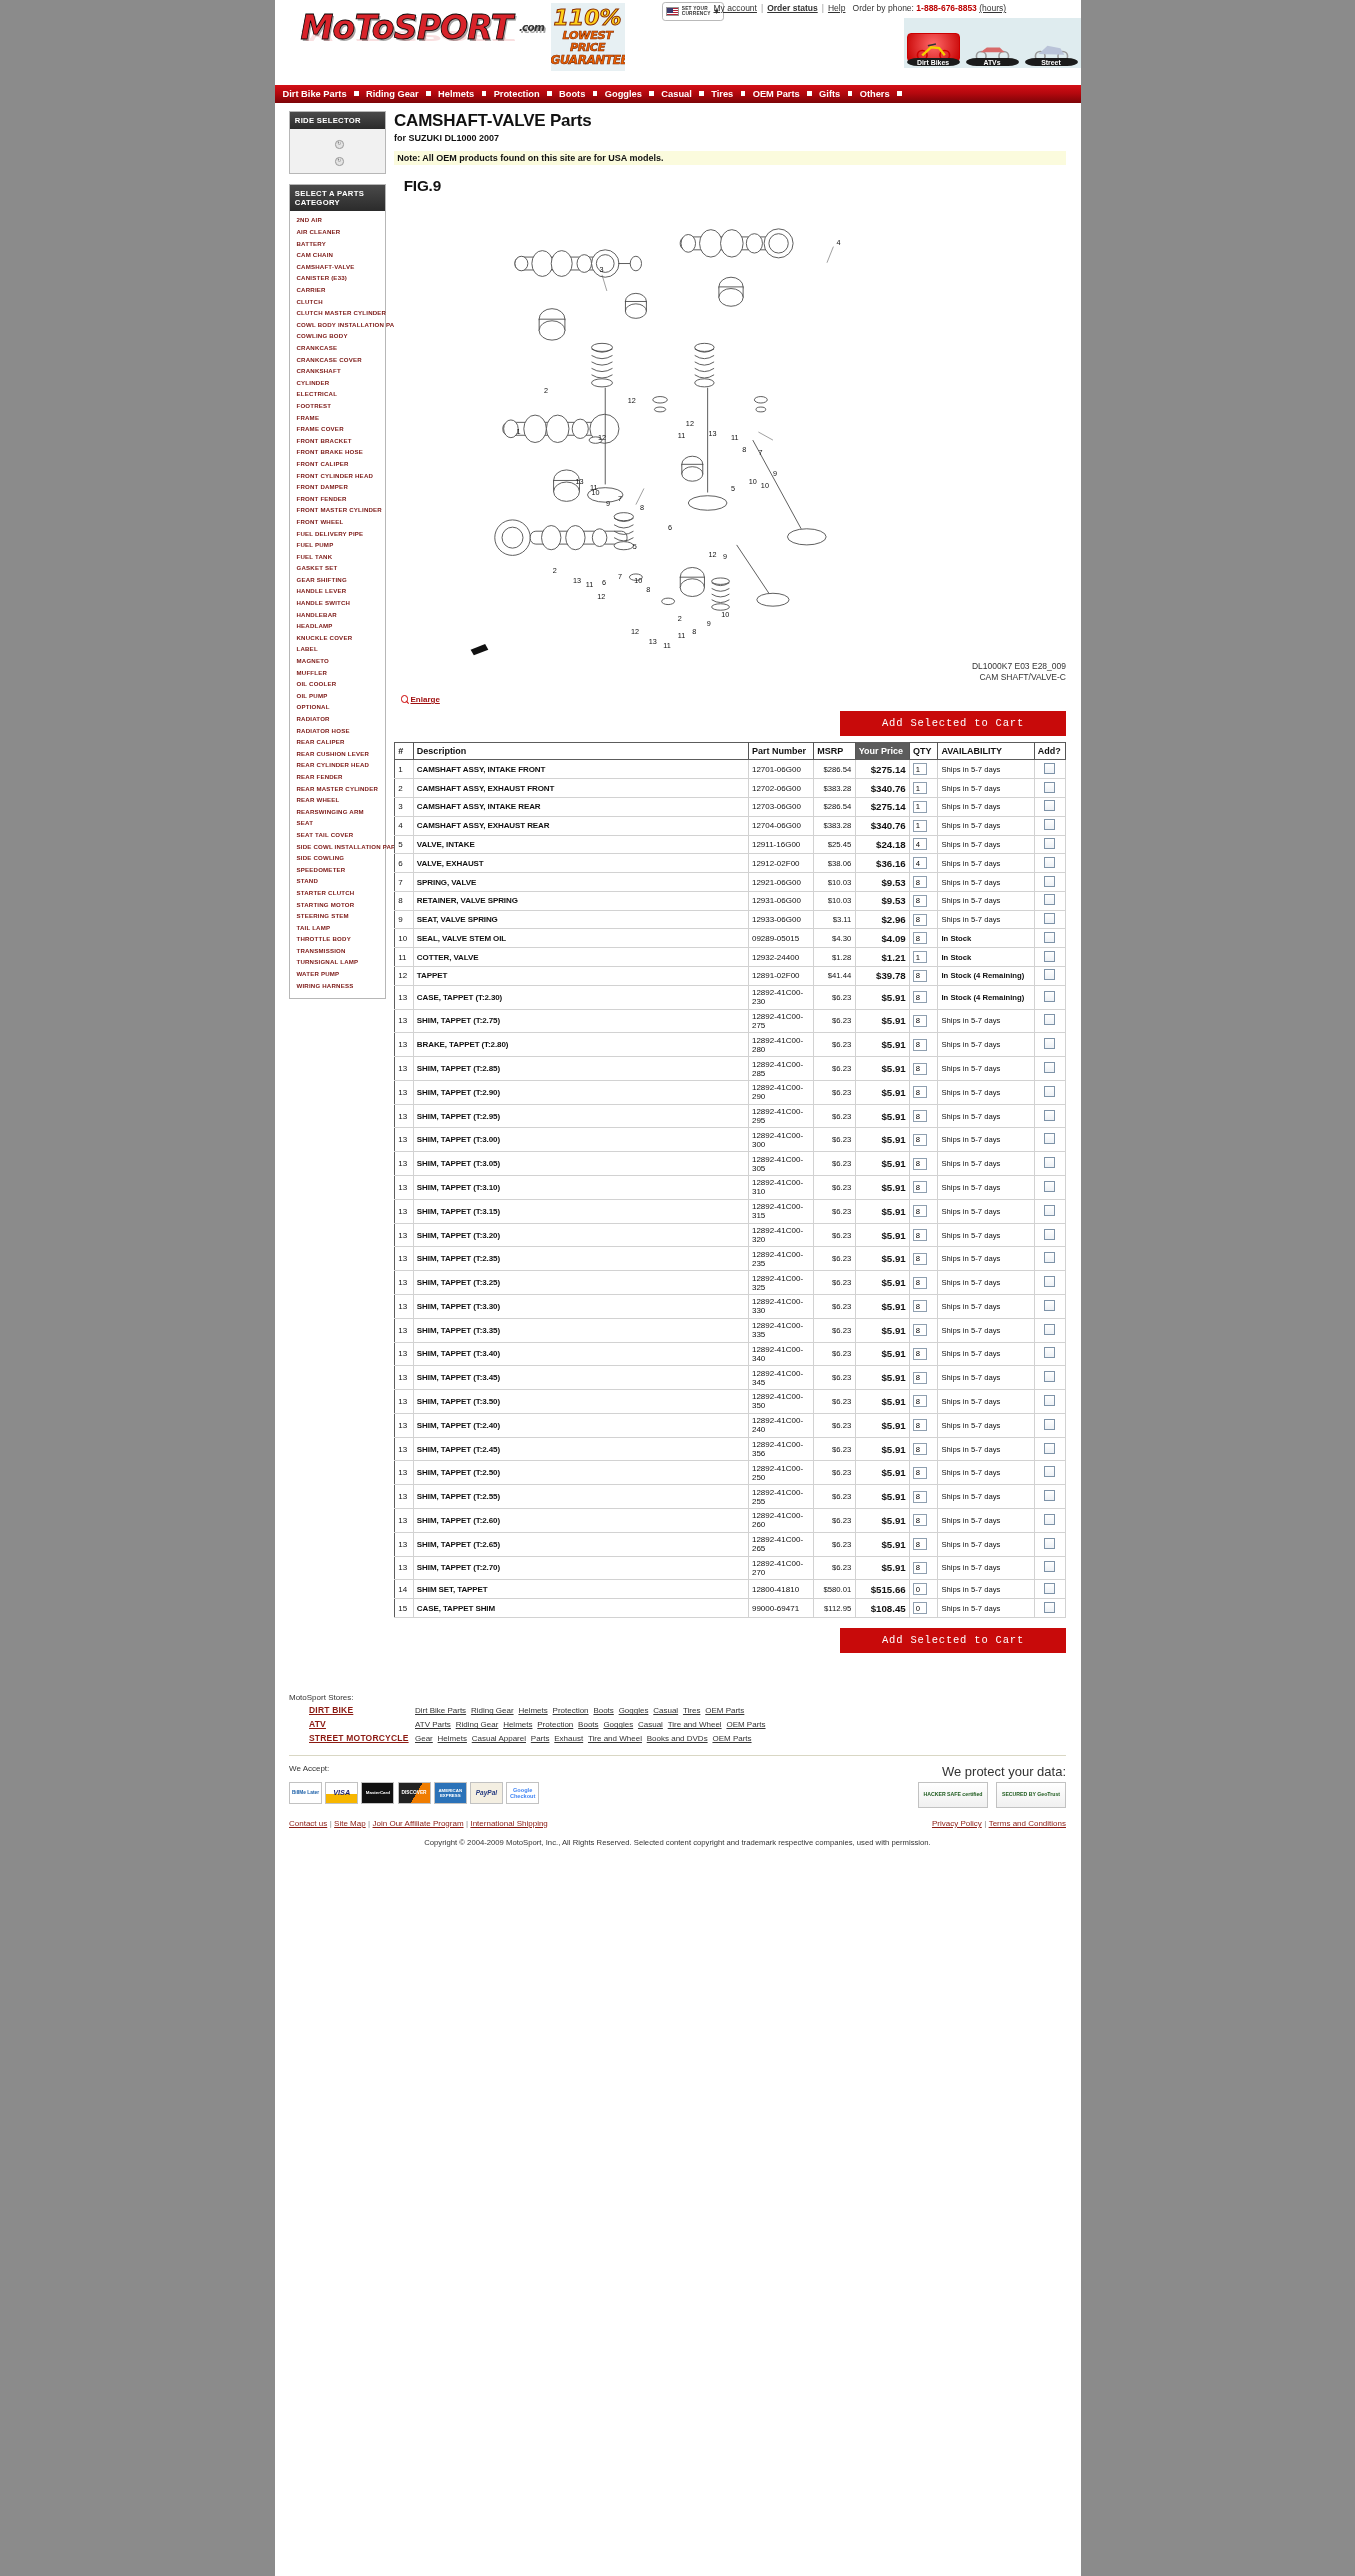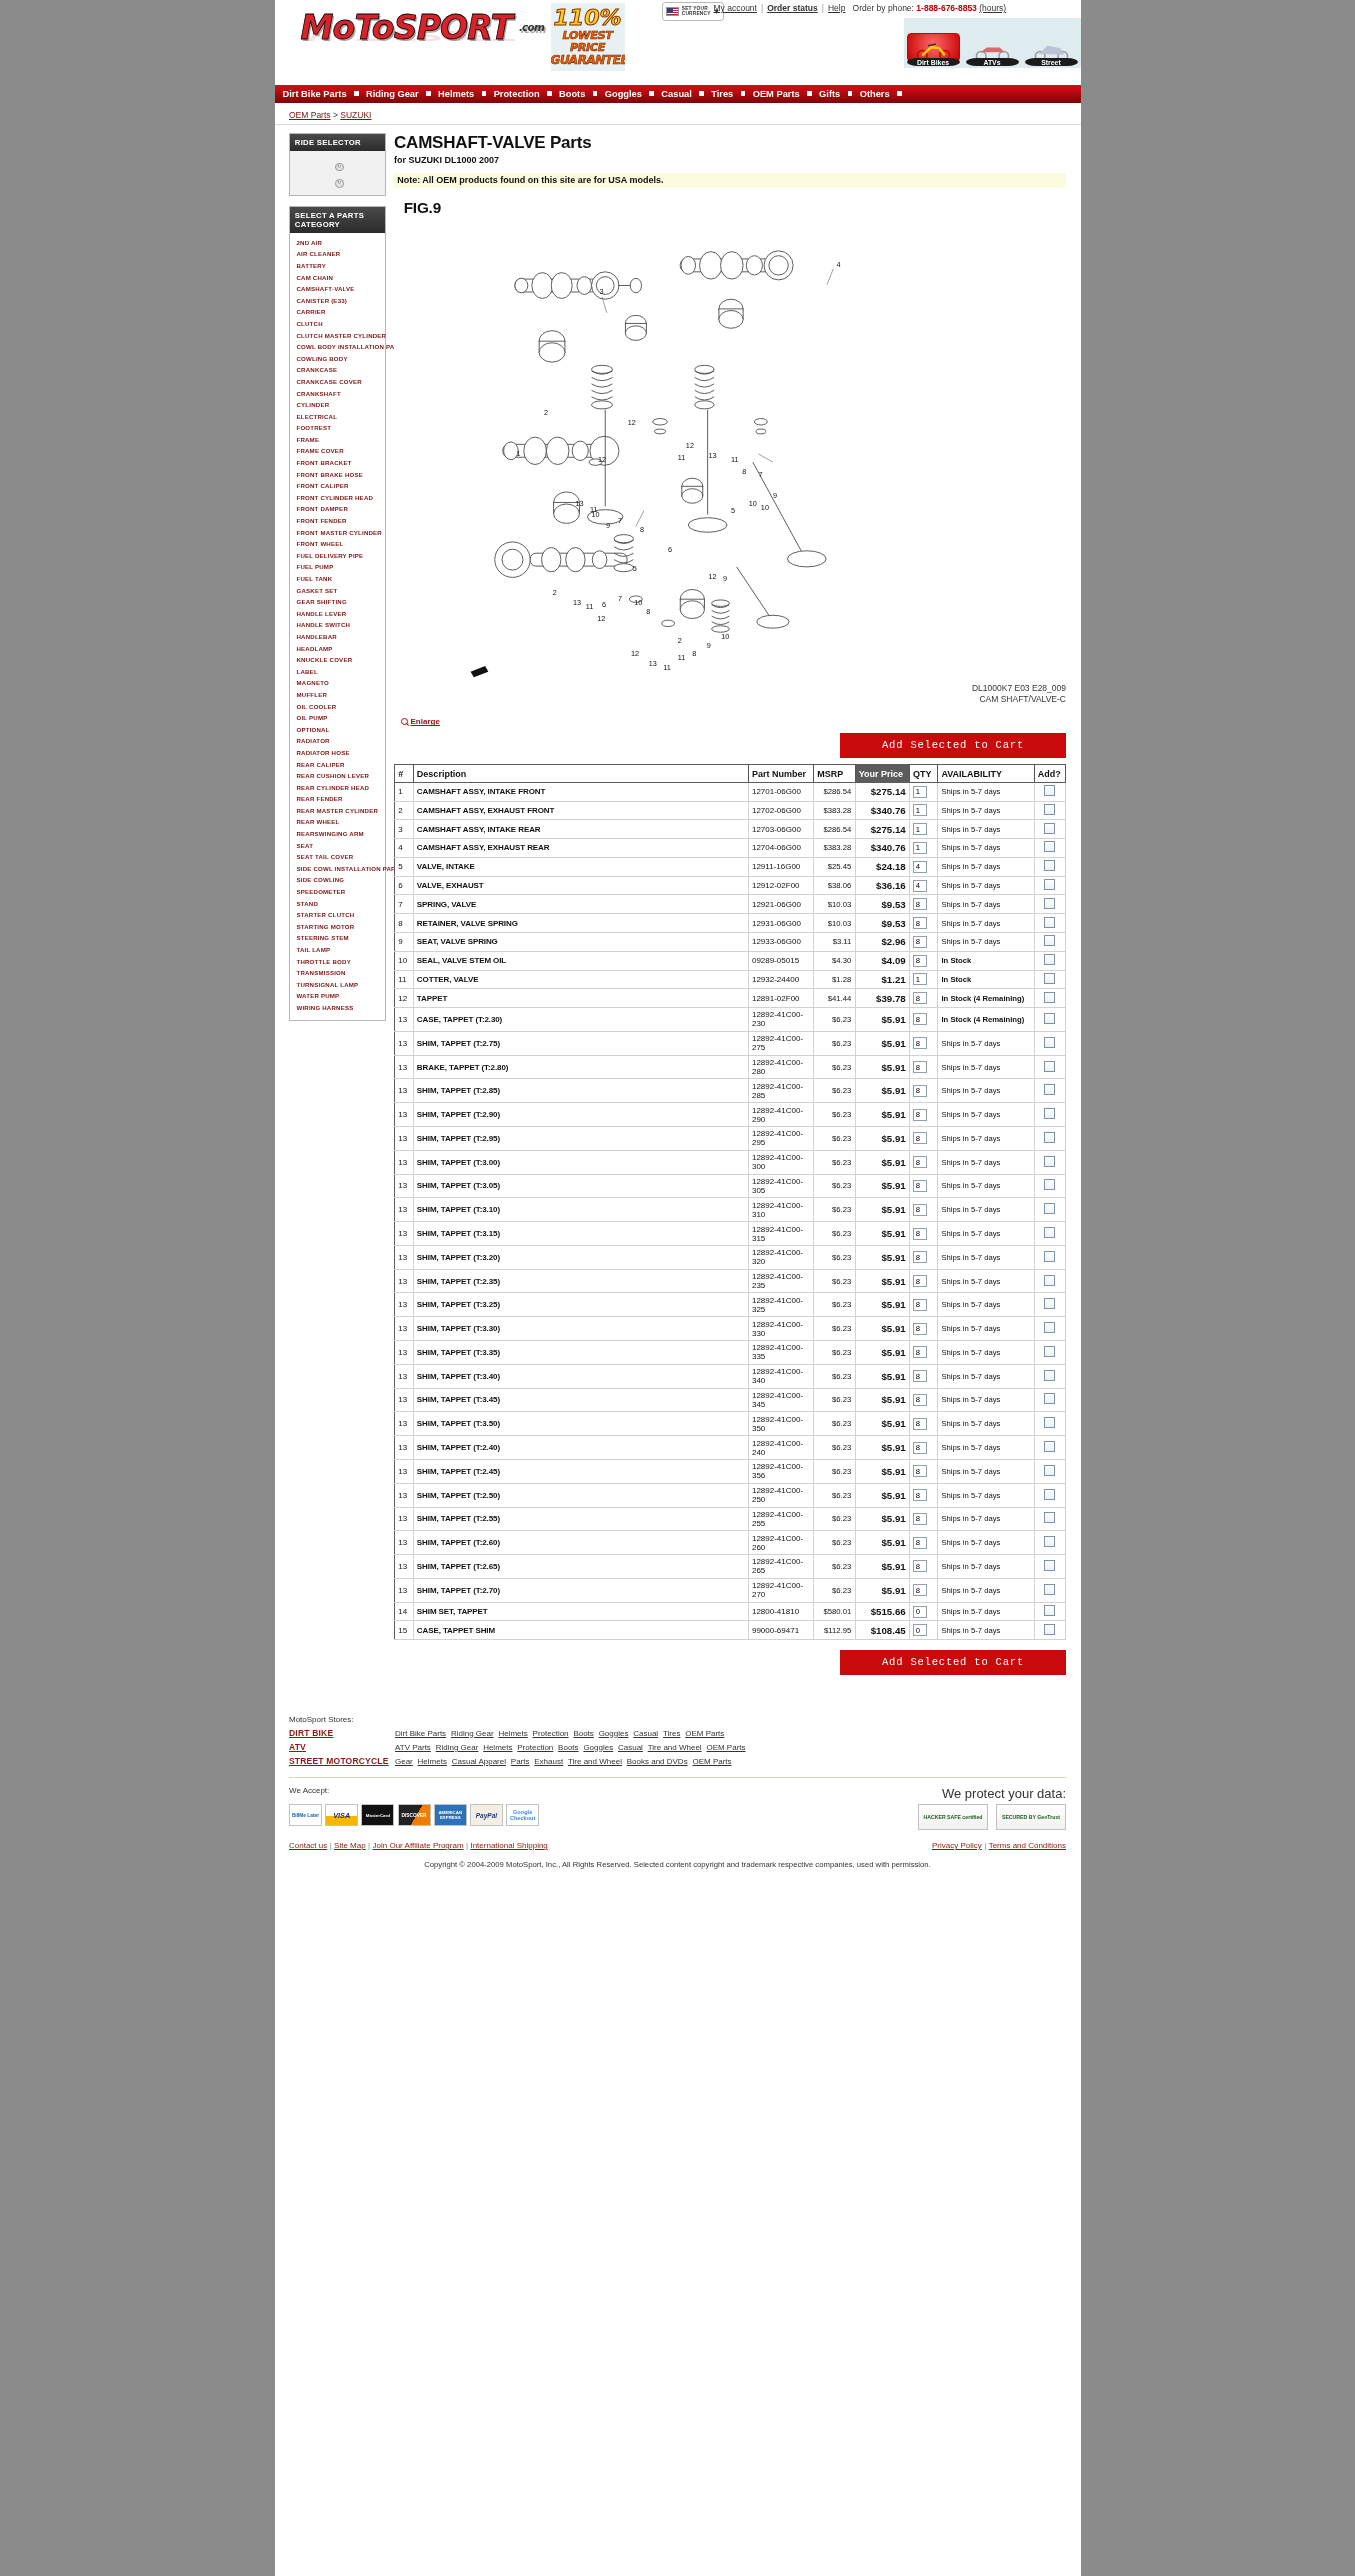--- a/index.html
+++ b/index.html
@@ -179,21 +179,21 @@
   td.c-qty{width:21px;border-right:0.8px solid #b9b9b9;padding:1.6px 2.4px;}
   td.c-avail{width:89px;font-size:7.7px;color:#111;border-right:0.8px solid #b9b9b9;}
   td.c-add{width:24px;text-align:center;}
   .qtybox{width:13.7px;height:12px;border:0.8px solid #90a0b0;background:#fff;font-size:7.7px;padding:0 0 0 1.6px;box-sizing:border-box;}
   .cb{width:9px;height:9px;border:0.8px solid #7e93a8;background:linear-gradient(#fff,#eef2f6);display:inline-block;}
   .instock{color:#17731f;font-weight:bold;}
   
   .footer{margin:34px 14.5px 0 14.5px;font-size:8px;color:#333;}
   .fstores{font-size:8px;color:#333;margin-bottom:3.2px;}
   .frow{display:flex;align-items:baseline;margin-bottom:4px;}
-  .fcat{width:106px;color:#8b1a12;font-weight:bold;font-size:8.5px;text-decoration:underline;letter-spacing:0.2px;}
+  .fcat{width:106px;color:#8b1a12;font-weight:bold;font-size:8.5px;text-decoration:underline;letter-spacing:0.2px;margin-left:20px;}
   .flinks a{color:#333;text-decoration:underline;font-size:8px;margin-right:4.8px;}
   .fdivider{height:1.6px;background:#d9d7c4;margin:11.3px 0 8px 0;}
   .accept-row{display:flex;justify-content:space-between;align-items:flex-start;}
   .we-accept{font-size:8px;color:#333;}
   .cards{display:flex;gap:3.2px;margin-top:9px;}
   .card{width:31px;height:19.4px;border:0.8px solid #c2c2c2;background:#fff;font-size:5.2px;font-weight:bold;
         display:flex;align-items:center;justify-content:center;text-align:center;overflow:hidden;color:#222;}
   .card.visa{background:linear-gradient(#fff 0 55%,#f7b600 55% 100%);color:#1a1f71;font-style:italic;font-size:7.3px;}
   .card.mc{background:#111;color:#fff;font-size:4.4px;}
   .card.disc{background:linear-gradient(120deg,#222 55%,#f07d00 55%);color:#fff;font-size:4.8px;}
@@ -300,25 +300,20 @@
         <span class="sq"></span>
         <a class="item" href="#" style="color: rgb(255, 255, 255); text-decoration: none;">OEM Parts</a>
         <span class="sq"></span>
         <a class="item" href="#" style="color: rgb(255, 255, 255); text-decoration: none;">Gifts</a>
         <span class="sq"></span>
         <a class="item" href="#" style="color: rgb(255, 255, 255); text-decoration: none;">Others</a>
         <span class="sq"></span>
       </div>
 
 
-  <div class="crumb">
-    <a href="#">OEM Parts</a>
-    <span>&gt;</span>
-    <a href="#">SUZUKI</a>
-  </div>
 
   <div class="body">
 
     <div class="sidebar">
       <div class="panel">
         <div class="panel-head">RIDE SELECTOR</div>
         <div class="ride-body">
           <div class="selcircle" style="top:11.3px">↻</div>
           <div class="selcircle" style="top:28px">↻</div>
         </div>

